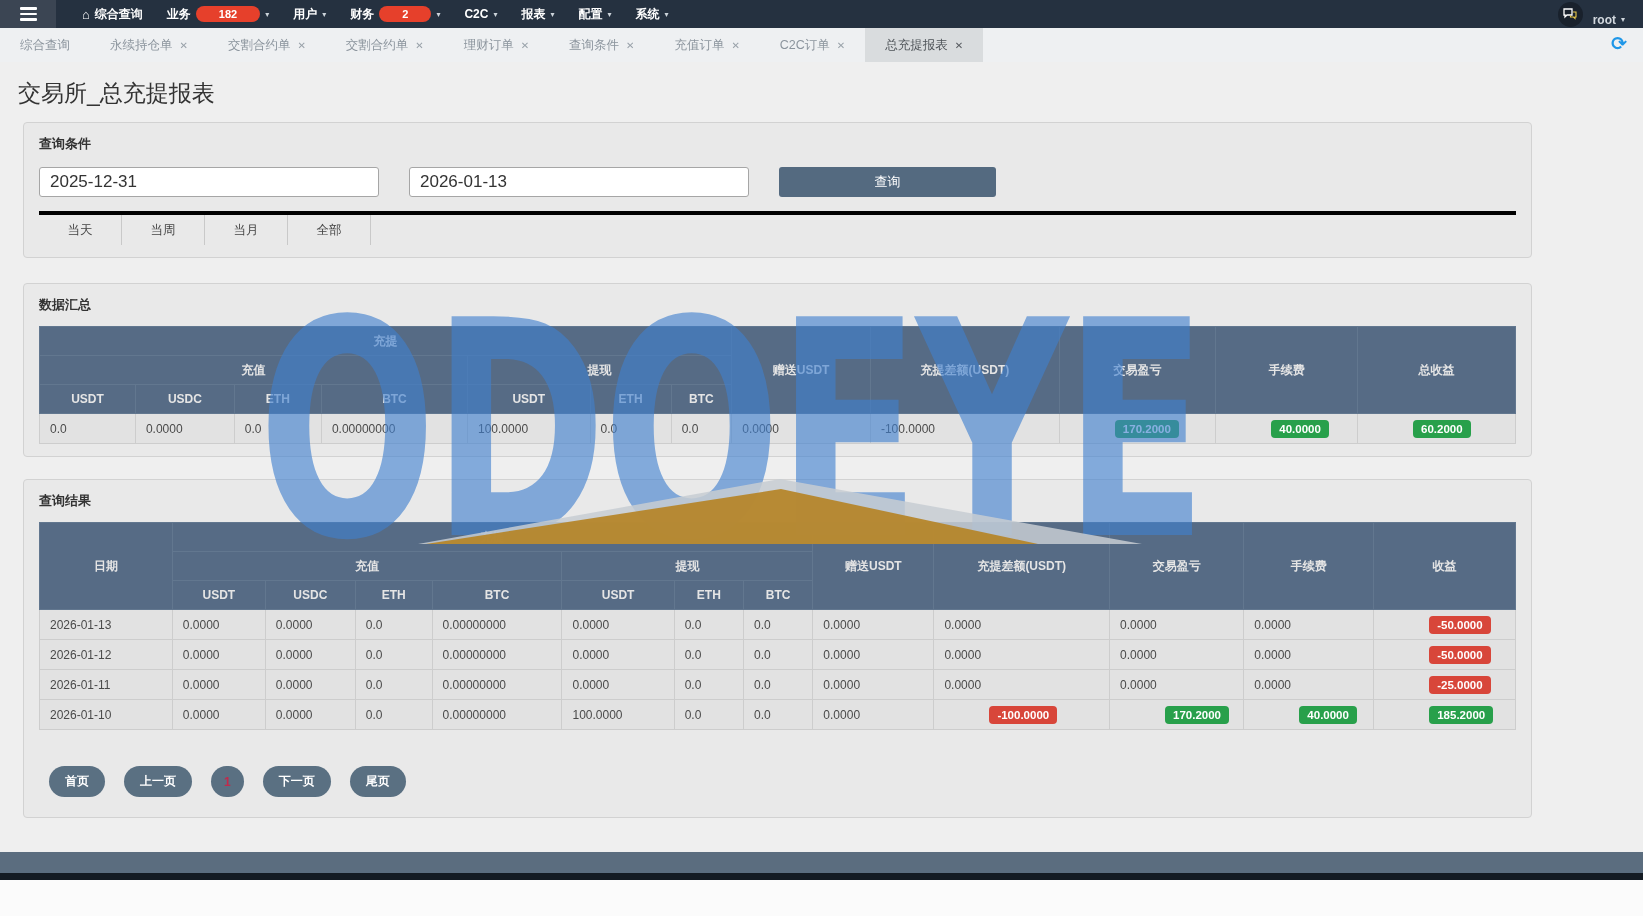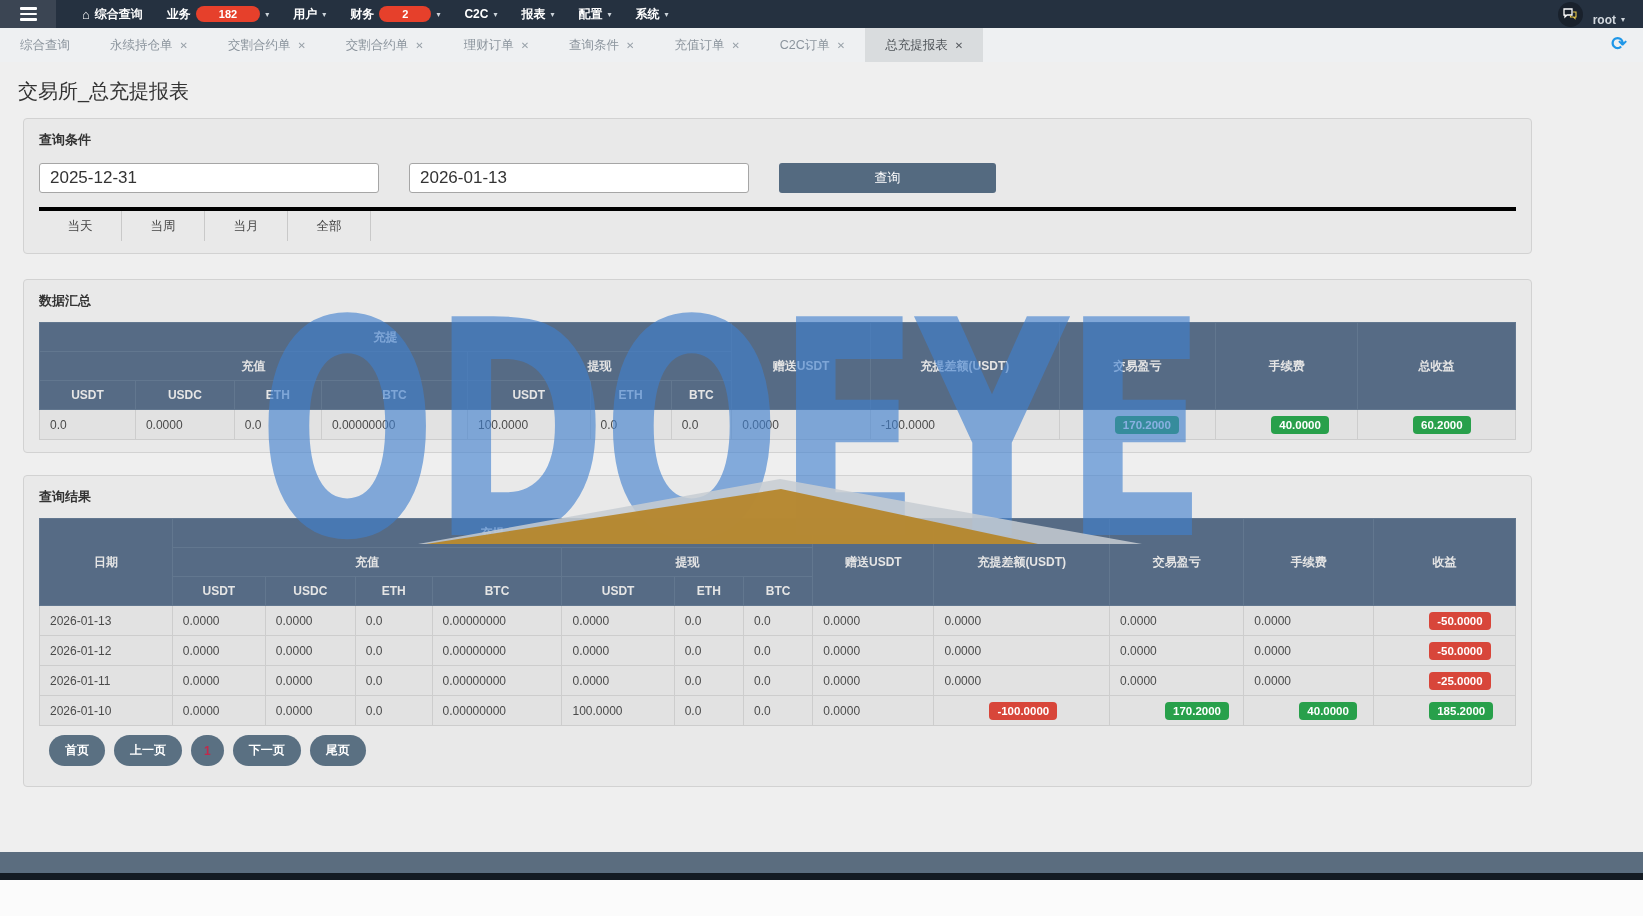--- a/index.html
+++ b/index.html
@@ -24,21 +24,21 @@
 
   
   .tabs { height:34px; background:#eef0f2; display:flex; align-items:stretch; position:relative; z-index:70; }
   .tab { display:flex; align-items:center; padding:0 20px; color:#8b949d; font-size:12.5px; gap:7px; cursor:pointer; }
   .tab .tclose { font-size:10px; color:#98a1a9; font-weight:bold; }
   .tab.active { background:#d9dcde; color:#4d5257; }
   .tab.active .tclose { color:#55595e; }
   .refresh { position:absolute; right:16px; top:5px; color:#1f97e8; font-size:19px; font-weight:bold; cursor:pointer; line-height:1.2; }
 
   
-  .page-title { margin:16px 4px 13px 18px; font-size:20px; color:#333; font-weight:normal; }
+  .page-title { margin:16px 4px 13px 18px; font-size:23px; color:#333; font-weight:normal; }
   .panel { margin-left:23px; width:1509px; border:1px solid #d2d2d2; background:#e9e9e9;
            border-radius:4px; padding:12px 15px; }
   .panel-title { font-size:13px; font-weight:bold; color:#333; }
   .mb25 { margin-bottom:25px; } .mb22 { margin-bottom:22px; }
 
   .q-row { display:flex; align-items:center; margin-top:14px; }
   .date-input { width:340px; height:30px; border:1px solid #a6a6a6; border-radius:3px; background:#fff;
                 padding:0 10px; font-size:17px; color:#333; margin-right:30px;
                 font-family:"Liberation Sans",sans-serif; }
   .search-btn { width:217px; height:30px; background:#546a80; color:#fff; border:none; border-radius:3px;
@@ -51,21 +51,21 @@
   table.grid { width:100%; border-collapse:collapse; margin-top:12px; table-layout:fixed; }
   table.grid th { background:#566b85; color:#e5e5e5; font-size:12px; font-weight:bold; height:29px;
                   border:1px solid #62778f; text-align:center; }
   table.grid td { background:#e2e2e2; height:30px; border:1px solid #cdcdcd; font-size:12px;
                   color:#4a4a4a; padding-left:10px; text-align:left; }
   .badge { display:inline-block; padding:3px 8px; border-radius:4px; color:#fff; font-weight:bold; font-size:11.5px;margin-left:45px; }
   .badge.green { background:#28a04b; }
   .badge.red   { background:#d8463a; }
 
   
-  .pager { display:flex; gap:9px; margin:9px 0 8px 10px; }
+  .pager { display:flex; gap:19px; margin:36px 0 8px 10px; }
   .pill { background:#5a7082; color:#fff; border-radius:16px; padding:7px 16px; font-size:12px;
           font-weight:bold; border:none; cursor:pointer; font-family:"Liberation Sans",sans-serif; }
   .pill.current { padding:7px 13px; color:#c2294b; }
 
   
   .wm-text { position:absolute; left:258px; top:282px; font-size:300px; line-height:1; font-weight:bold;
              color:#4080cf; opacity:0.62; letter-spacing:-6px; transform:scaleX(0.70);
              transform-origin:left top; z-index:60; pointer-events:none;
              font-family:"DejaVu Sans",sans-serif; }
   .wm-tri-silver { position:absolute; left:418px; top:479px; width:724px; height:65px; background:#c7ccd2;

